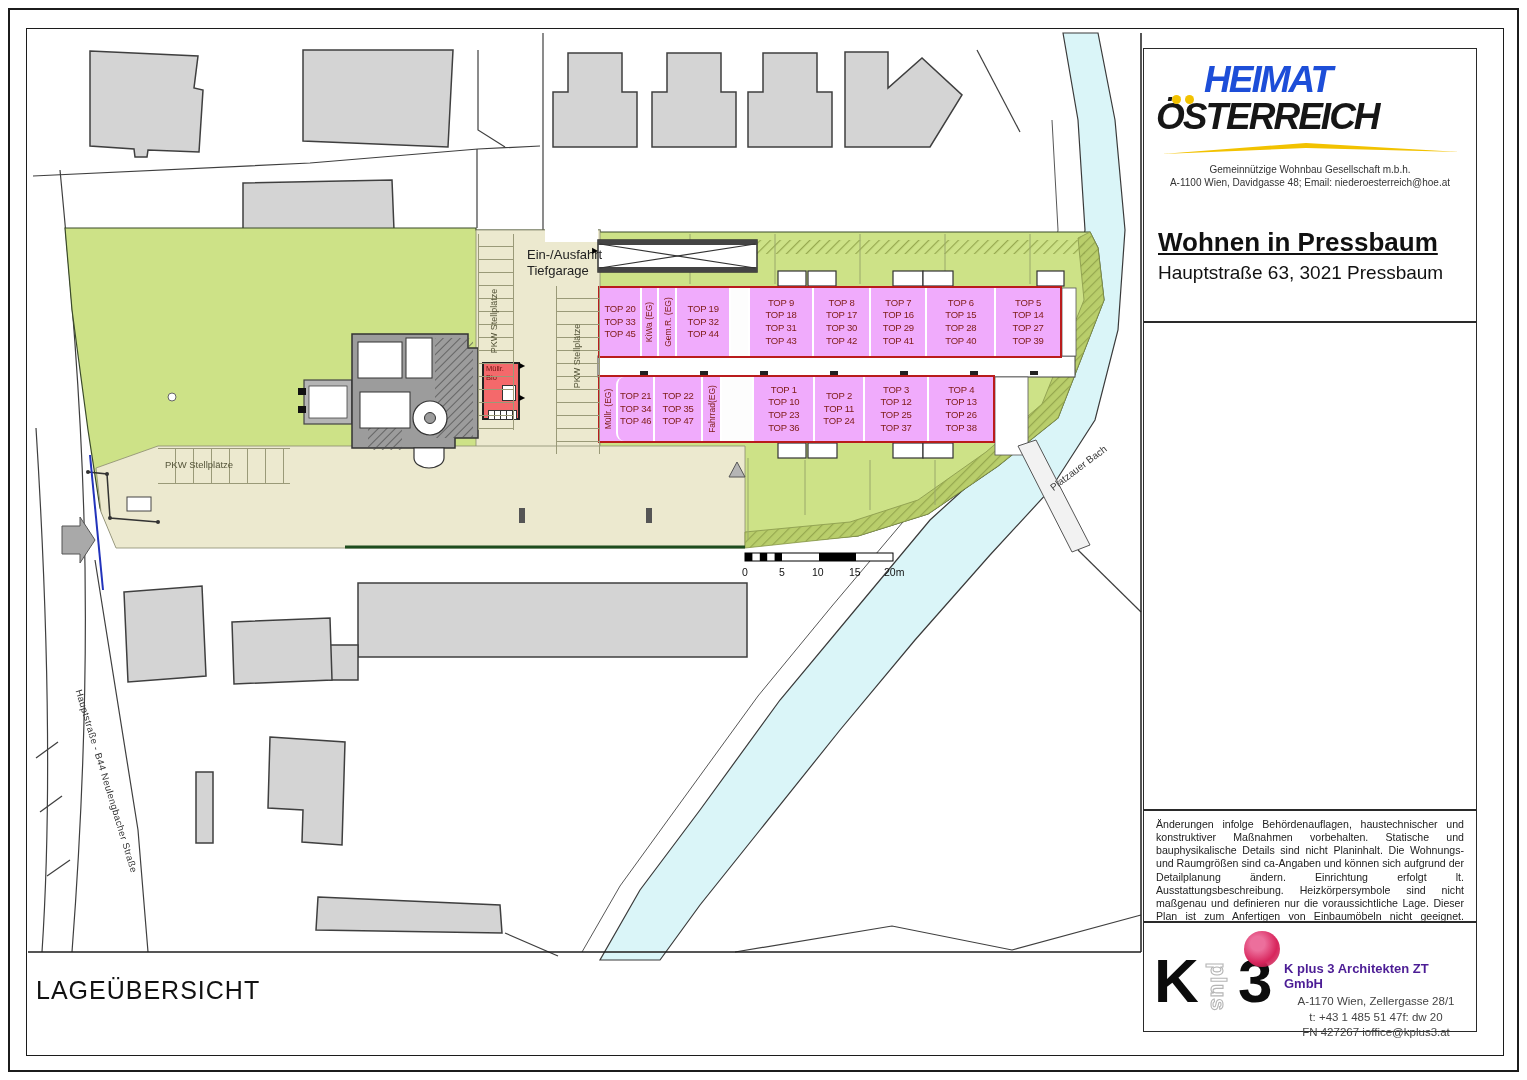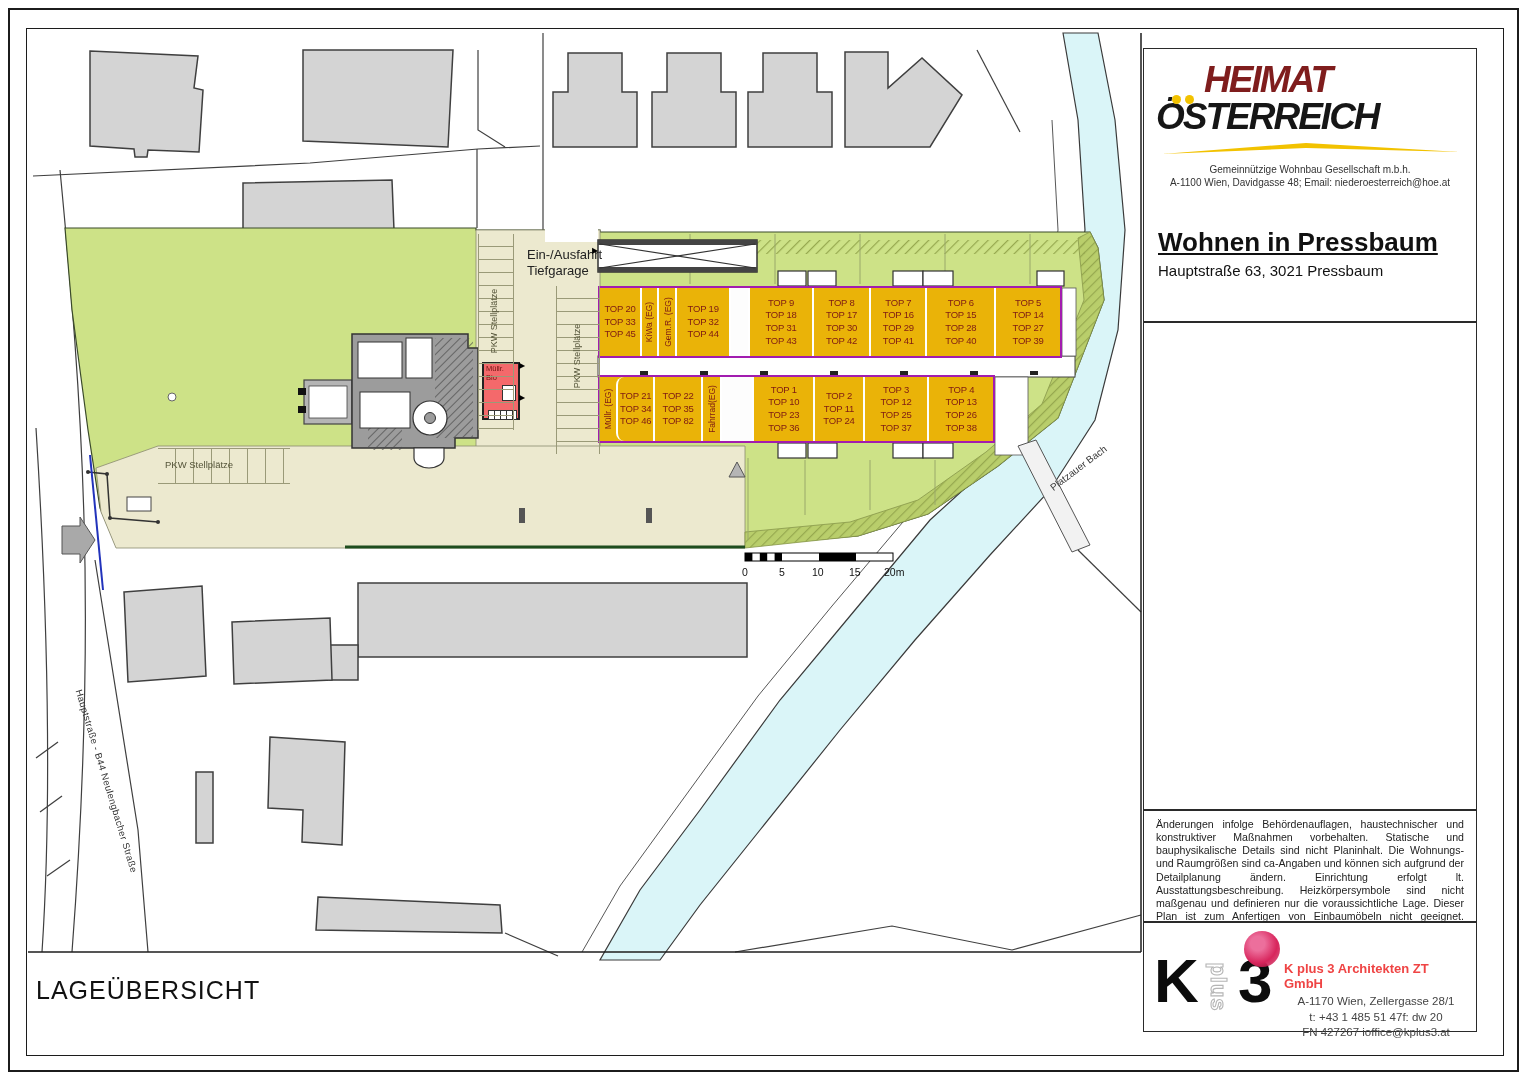--- a/index.html
+++ b/index.html
@@ -3,21 +3,21 @@
 <meta charset="utf-8">
 <style>
   html,body{margin:0;padding:0;background:#fff;}
   .sheet{position:relative;width:1527px;height:1080px;background:#fff;overflow:hidden;
          font-family:"Liberation Sans",sans-serif;}
   .frame-outer{position:absolute;left:8px;top:8px;width:1507px;height:1060px;border:2px solid #1c1c1c;}
   .frame-inner{position:absolute;left:26px;top:28px;width:1476px;height:1026px;border:1.5px solid #1c1c1c;}
   svg.terrain{position:absolute;left:0;top:0;}
 
   
-  .bldg{position:absolute;display:flex;border:2px solid #a21caf;background:#eab308;box-sizing:border-box;}
+  .bldg{position:absolute;display:flex;border:2px solid #b91c1c;background:#f0abfc;box-sizing:border-box;}
   .cell{flex-shrink:1;flex-basis:0;display:flex;align-items:center;justify-content:center;
         box-sizing:border-box;border-left:2px solid #fff;position:relative;overflow:hidden;}
   .cell:first-child{border-left:none;}
   .cell.gap{background:#fdfdfd;}
   .ul{font-size:9.5px;line-height:1.32;color:#7d1a14;white-space:pre-line;text-align:center;letter-spacing:-.2px;}
   .vl{font-size:8.5px;color:#7d1a14;white-space:nowrap;transform:rotate(-90deg);}
 
   
   .muellbox{position:absolute;left:482px;top:362px;width:38px;height:58px;background:#f4696b;
             border:2px solid #222;box-sizing:border-box;}
@@ -33,38 +33,38 @@
   .vtext{position:absolute;white-space:nowrap;font-size:9px;color:#55553a;text-align:center;}
   .stalls-h{position:absolute;background-image:repeating-linear-gradient(180deg,transparent 0 12px,#9a9a78 12px 13px);
             border-left:1px solid #9a9a78;border-right:1px solid #9a9a78;}
   .stalls-v{position:absolute;background-image:repeating-linear-gradient(90deg,transparent 0 17px,#9a9a78 17px 18px);
             border-top:1px solid #9a9a78;border-bottom:1px solid #9a9a78;}
   .sheet-title{position:absolute;left:36px;top:956px;font-size:25px;letter-spacing:1px;color:#111;font-weight:500;margin-top:20px;}
 
   
   .panel{position:absolute;left:1143px;width:334px;border:1.6px solid #2a2a2a;background:#fff;box-sizing:border-box;}
   .logo-wrap{position:relative;padding-top:12px;}
-  .logo-l1{font-style:italic;font-weight:900;font-size:37px;letter-spacing:-2px;color:#7f1d1d;margin-left:60px;line-height:1.0;}
+  .logo-l1{font-style:italic;font-weight:900;font-size:37px;letter-spacing:-2px;color:#1d4ed8;margin-left:60px;line-height:1.0;}
   .logo-l2{font-style:italic;font-weight:900;font-size:37px;letter-spacing:-2px;color:#161616;margin-left:12px;line-height:1.05;}
   .logo-dots{position:absolute;left:28px;top:46px;display:flex;gap:4px;}
   .logo-dots i{width:9px;height:9px;border-radius:50%;background:#f2c200;display:block;}
   .org{font-size:10px;color:#333;text-align:center;line-height:1.3;margin-top:6px;}
   .proj-title{font-size:26px;font-weight:bold;color:#111;margin:38px 0 4px 14px;text-decoration:underline;}
-  .proj-addr{font-size:15px;color:#111;margin-left:14px;}
+  .proj-addr{font-size:19px;color:#111;margin-left:14px;}
   .disc{font-size:10.6px;line-height:1.24;color:#222;text-align:justify;padding:7px 12px;}
 
   .kbox{position:relative;}
   .klogo{position:absolute;left:10px;top:32px;display:flex;align-items:flex-end;}
   .kletter{font-size:62px;font-weight:800;letter-spacing:-2px;color:#0c0c0c;line-height:.85;}
   .kplus{display:inline-block;transform:rotate(90deg);font-weight:700;font-size:22px;color:#fff;
          -webkit-text-stroke:1.1px #b5b5b5;letter-spacing:1px;margin:0 -4px 8px -4px;}
   .stamp{position:absolute;left:100px;top:8px;width:36px;height:36px;border-radius:50%;
          background:radial-gradient(circle at 38% 35%,#ec6f9c 0 22%,#d8255c 60%,#b8124297 100%);}
   .ktext{position:absolute;left:140px;top:38px;width:184px;}
-  .kname{font-size:13px;font-weight:bold;color:#ef4444;margin-bottom:3px;}
+  .kname{font-size:13px;font-weight:bold;color:#4c1d95;margin-bottom:3px;}
   .kline{font-size:11.5px;color:#444;line-height:1.35;display:flex;justify-content:center;}
   .kline span{white-space:nowrap;}
 </style>
 </head>
 <body>
 
 <div class="sheet">
   <div class="frame-outer"></div>
   <div class="frame-inner"></div>
 
@@ -302,21 +302,21 @@
         <span class="vl">Müllr. (EG)</span>
       </div>
     <div class="cell unit" style="flex-grow:37;border-radius:8px;">
         <span class="ul">TOP 21
 TOP 34
 TOP 46</span>
       </div>
     <div class="cell unit" style="flex-grow:48;">
         <span class="ul">TOP 22
 TOP 35
-TOP 82</span>
+TOP 47</span>
       </div>
     <div class="cell room" style="flex-grow:18;">
         <span class="vl">Fahrrad(EG)</span>
       </div>
     <div class="cell gap" style="flex-grow:32;"></div>
     <div class="cell unit" style="flex-grow:62;">
         <span class="ul">TOP 1
 TOP 10
 TOP 23
 TOP 36</span>

